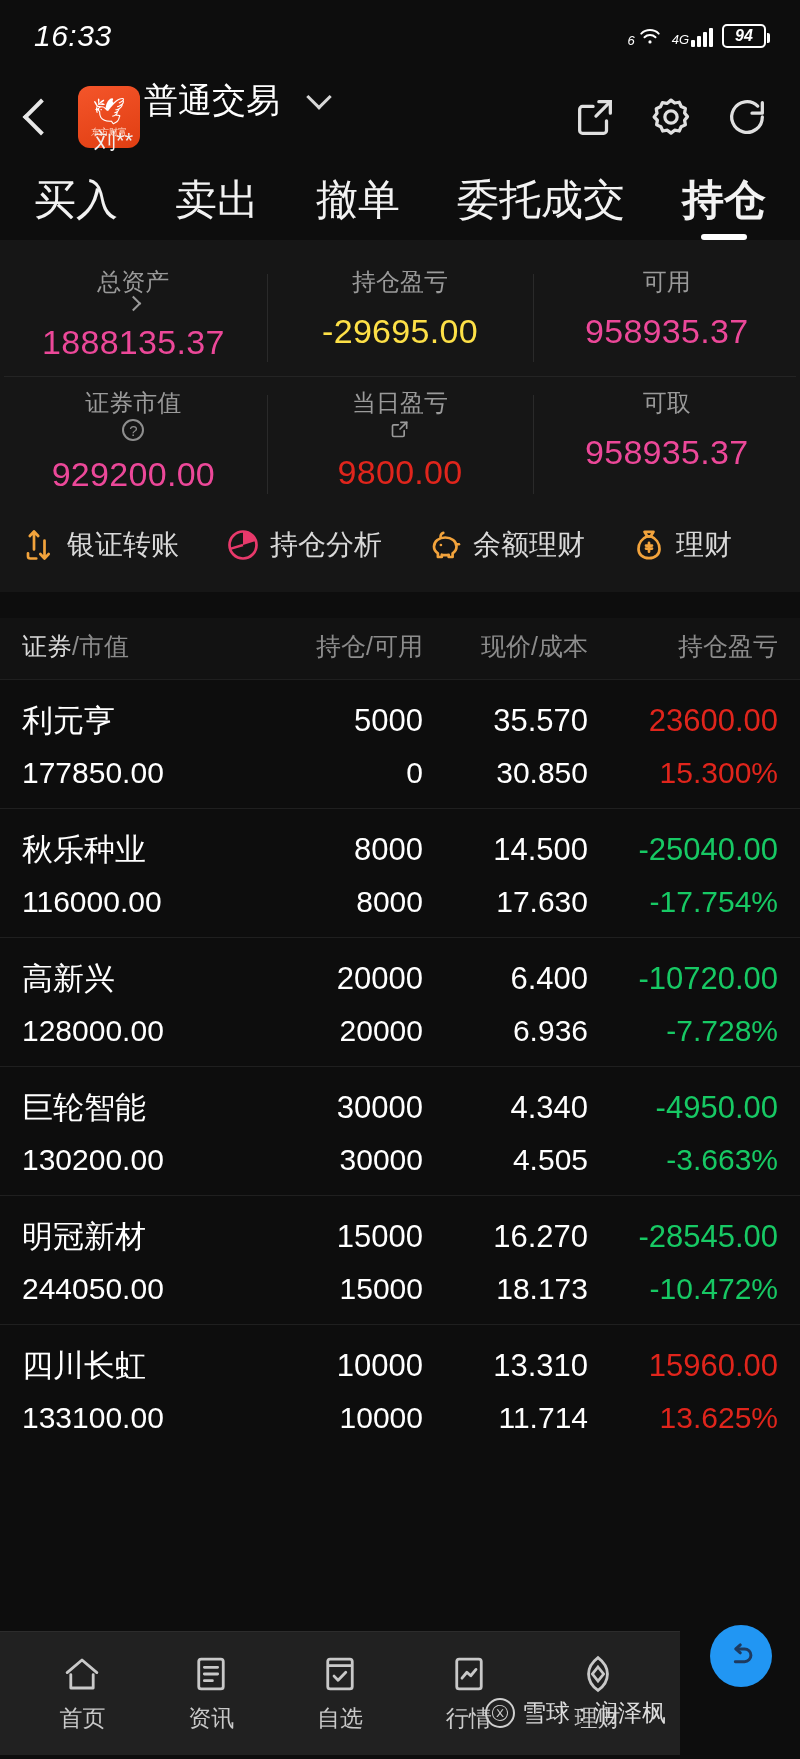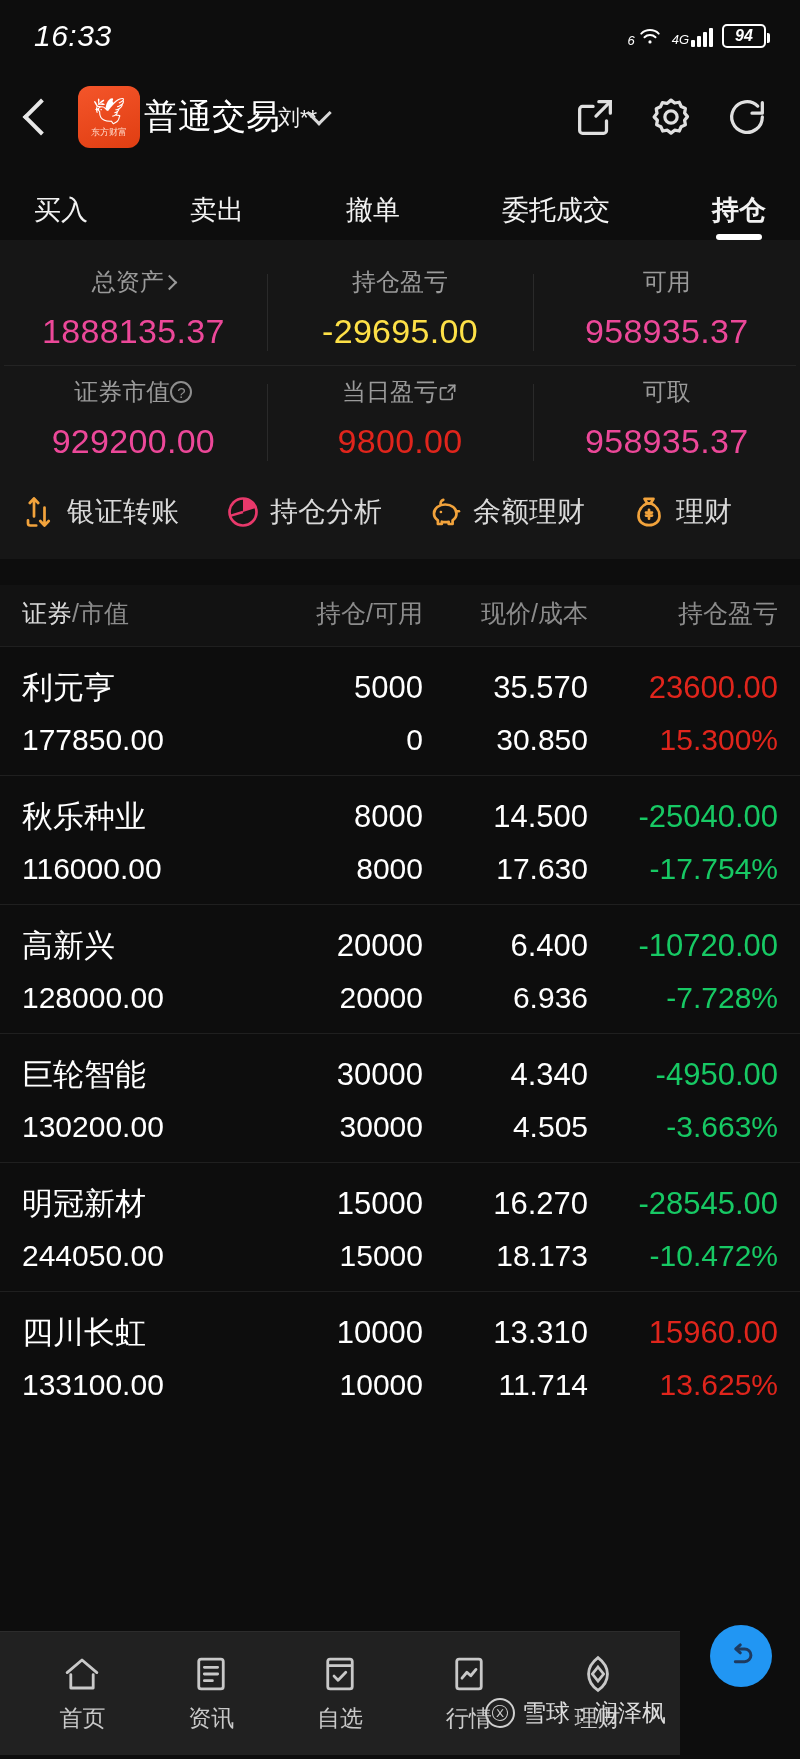--- a/index.html
+++ b/index.html
@@ -47,58 +47,58 @@
     margin-left: 4px;
   }
   .brand-logo {
     width: 62px; height: 62px; border-radius: 12px;
     background: linear-gradient(160deg,#f4552a,#e03e12);
     display:flex; flex-direction:column; align-items:center; justify-content:center;
     margin-left: 10px; flex: none;
   }
   .brand-mark { color:#fff; font-size: 26px; line-height: 1; margin-top:2px; }
   .brand-text { color:#ffd9c9; font-size: 10px; margin-top: 1px; transform: scale(.9); }
-  .title-block { flex: 1; display:flex; flex-direction:row; align-items:center; margin-left: -10px; }
+  .title-block { flex: 1; display:flex; flex-direction:column; margin-left: -10px; }
   .title-row { display:flex; align-items:center; gap: 30px; }
   .title-main { color:#fff; font-size: 34px; font-weight: 500; }
   .caret-down {
     width: 18px; height: 18px; border-right: 3px solid #d8d8d8;
     border-bottom: 3px solid #d8d8d8; transform: rotate(45deg);
     margin-top: -8px;
   }
   .title-sub { color:#f0f0f0; font-size: 22px; margin-top: 2px; margin-left: -50px; }
   .appbar-actions { display:flex; align-items:center; gap: 30px; margin-right: 6px; }
   .icon-btn { width: 46px; height: 46px; position: relative; }
   .ic-share, .ic-gear, .ic-refresh { width:46px; height:46px; }
 
   
   .tabs {
     display:flex; align-items:flex-end; justify-content:space-between;
     padding: 0 34px 0 34px; height: 78px; background:#0d0d0d;
   }
-  .tab { color:#f2f2f2; font-size: 27px; position: relative; padding-bottom: 12px; }
+  .tab { color:#f2f2f2; font-size: 42px; position: relative; padding-bottom: 12px; }
   .tab.active { font-weight: 700; }
   .tab.active::after {
     content:""; position:absolute; left:50%; transform: translateX(-50%);
     bottom: 0; width: 46px; height: 6px; background:#fff; border-radius: 3px;
   }
 
   
   .assets { background:#161616; padding: 16px 0 6px; }
   .asset-row { display:flex; }
   .asset-cell {
     flex: 1; display:flex; flex-direction:column; align-items:center;
     padding: 10px 0 14px; position: relative;
   }
   .asset-cell + .asset-cell::before {
     content:""; position:absolute; left:0; top: 18px; bottom: 14px;
     width:1px; background:#2a2a2a;
   }
   .asset-label {
-    color:#9a9a9a; font-size: 24px; display:flex; align-items:center; gap:0;
+    color:#9a9a9a; font-size: 24px; display:flex; align-items:center; gap:0;flex-direction:column;
   }
   .asset-value { color:#ec4899; font-size: 34px; margin-top: 14px; letter-spacing:.3px; }
   .asset-value.green { color:#fde047; }
   .asset-value.red { color:#e0251c; }
   .mini-chevron {
     width: 11px; height: 11px; border-right: 2.5px solid #9a9a9a;
     border-top: 2.5px solid #9a9a9a; transform: rotate(45deg);
   }
   .mini-q {
     width: 22px; height: 22px; border-radius: 50%; border: 2px solid #8e8e8e;

